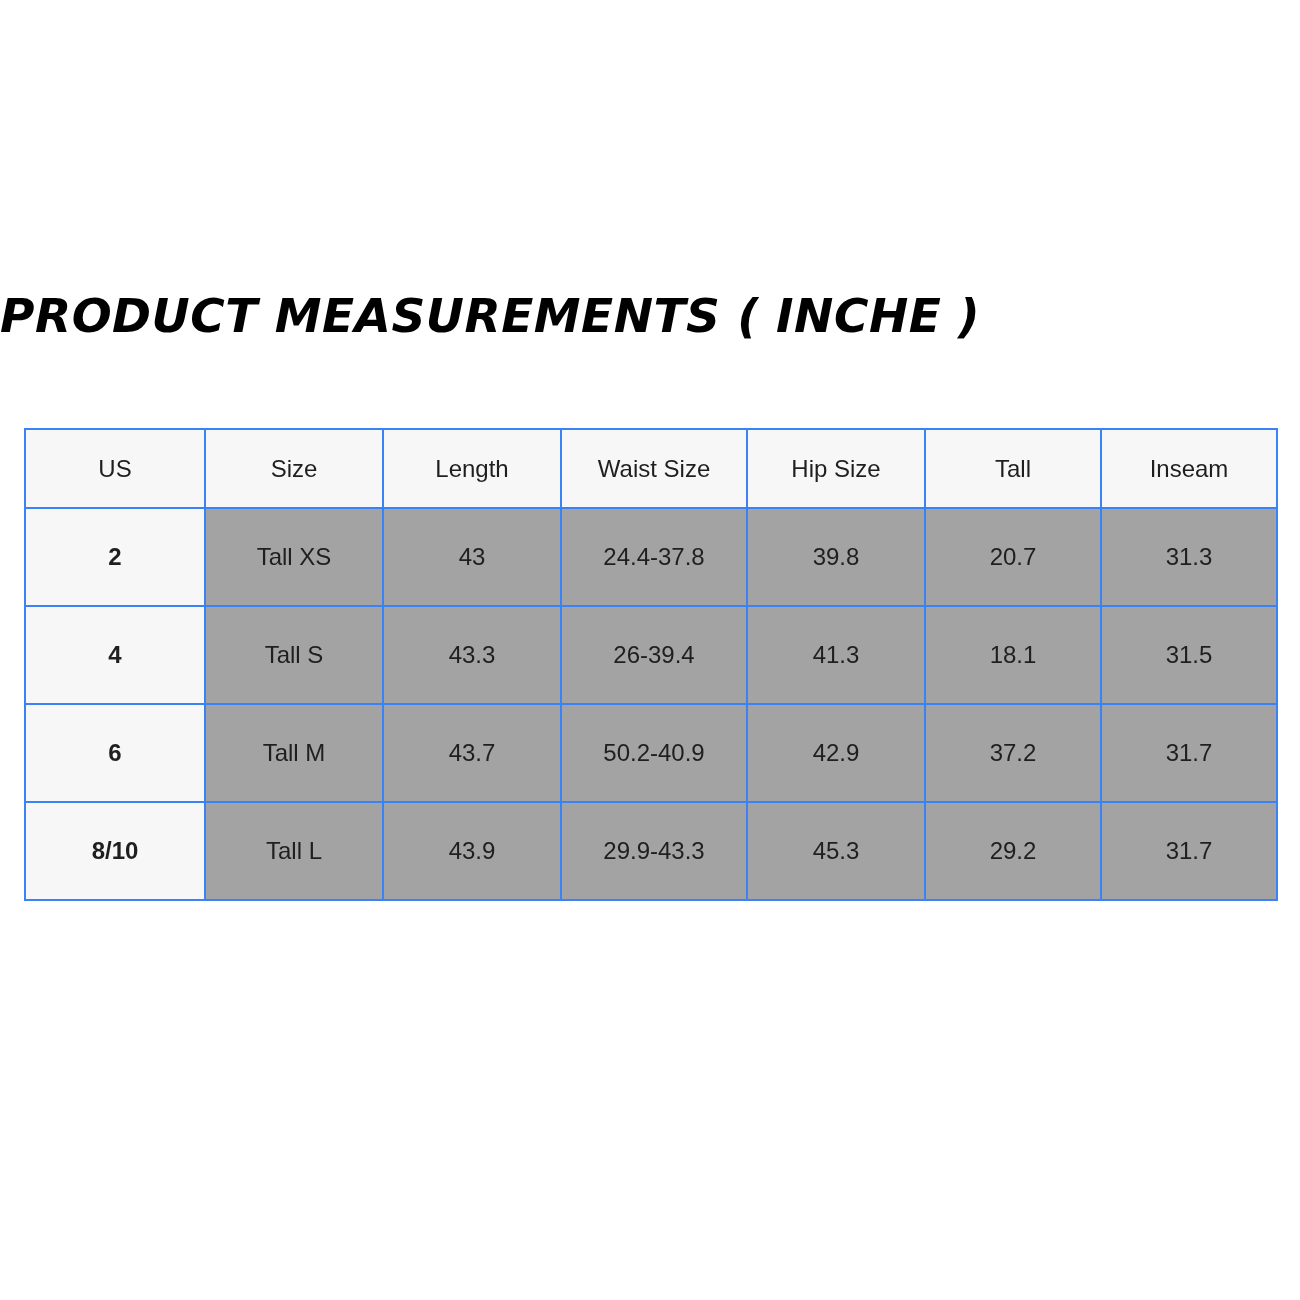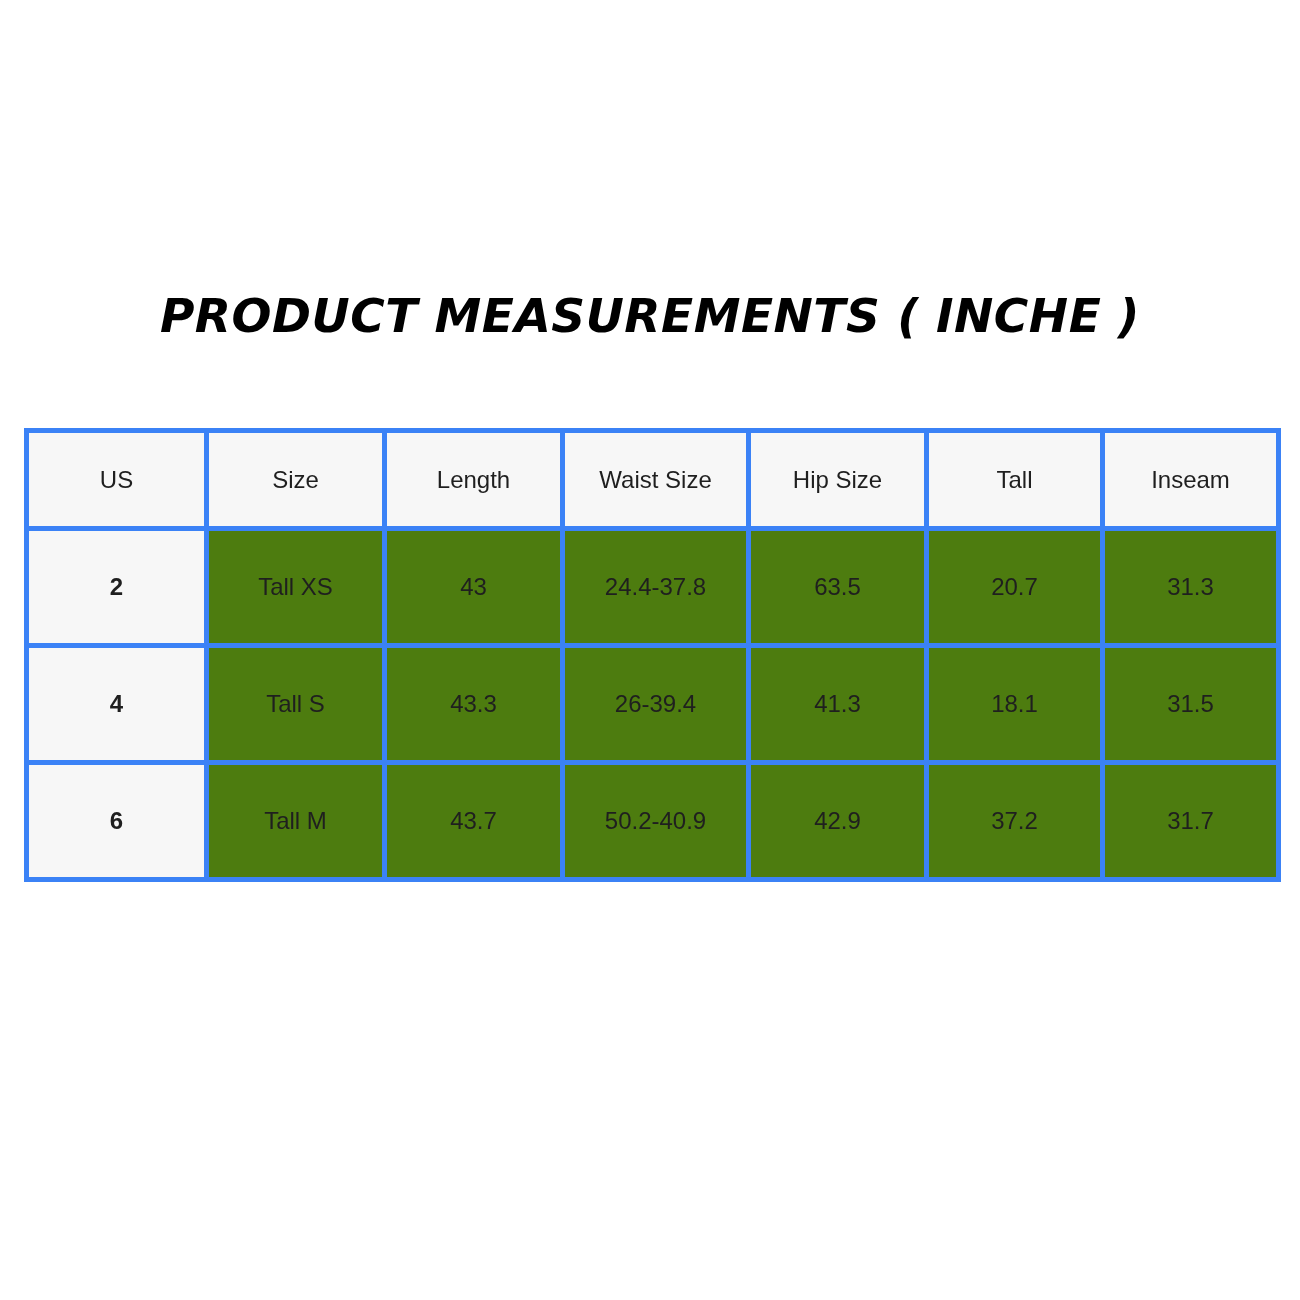--- a/index.html
+++ b/index.html
@@ -19,58 +19,57 @@
     width: 1300px;
     height: 1300px;
     box-sizing: border-box;
     position: relative;
   }
   .title {
     position: absolute;
     top: 288px;
     left: 0;
     width: 1300px;
-    text-align: center;
     font-size: 47px;
     font-weight: 800;
     font-style: italic;
     letter-spacing: 0.5px;
     color: #000000;
     font-family: "DejaVu Sans", sans-serif;
     white-space: nowrap;
   }
   .table-wrap {
     position: absolute;
     top: 428px;
     left: 24px;
     width: 1252px;
   }
   table.size-table {
     border-collapse: collapse;
     width: 1252px;
     table-layout: fixed;
   }
   table.size-table td, table.size-table th {
-    border: 5px solid #3b82f6;
+    border: 2px solid #3b82f6;
     text-align: center;
     vertical-align: middle;
     font-size: 24px;
     color: #1f1f1f;
     font-weight: 400;
-    padding: 8px;
+    padding: 0;
   }
   thead th {
     height: 77px;
     background: #f7f7f7;
     font-weight: 700;
     font-size: 23px;
   }
   tbody tr td {
     height: 96px;
-    background: #4d7c0f;
+    background: #a3a3a3;
   }
   tbody tr td.col-us {
     background: #f7f7f7;
     font-weight: 700;
   }
   
   col.c0 { width: 180px; }
   col.c1 { width: 178px; }
   col.c2 { width: 178px; }
   col.c3 { width: 186px; }
@@ -106,21 +105,21 @@
           <th>Tall</th>
           <th>Inseam</th>
         </tr>
       </thead>
       <tbody>
         <tr>
           <td class="col-us">2</td>
           <td>Tall XS</td>
           <td>43</td>
           <td>24.4-37.8</td>
-          <td>63.5</td>
+          <td>39.8</td>
           <td>20.7</td>
           <td>31.3</td>
         </tr>
         <tr>
           <td class="col-us">4</td>
           <td>Tall S</td>
           <td>43.3</td>
           <td>26-39.4</td>
           <td>41.3</td>
           <td>18.1</td>
@@ -128,17 +127,26 @@
         </tr>
         <tr>
           <td class="col-us">6</td>
           <td>Tall M</td>
           <td>43.7</td>
           <td>50.2-40.9</td>
           <td>42.9</td>
           <td>37.2</td>
           <td>31.7</td>
         </tr>
+        <tr>
+          <td class="col-us">8/10</td>
+          <td>Tall L</td>
+          <td>43.9</td>
+          <td>29.9-43.3</td>
+          <td>45.3</td>
+          <td>29.2</td>
+          <td>31.7</td>
+        </tr>
       </tbody>
     </table>
   </div>
 
 </div>
 
 </body></html>

